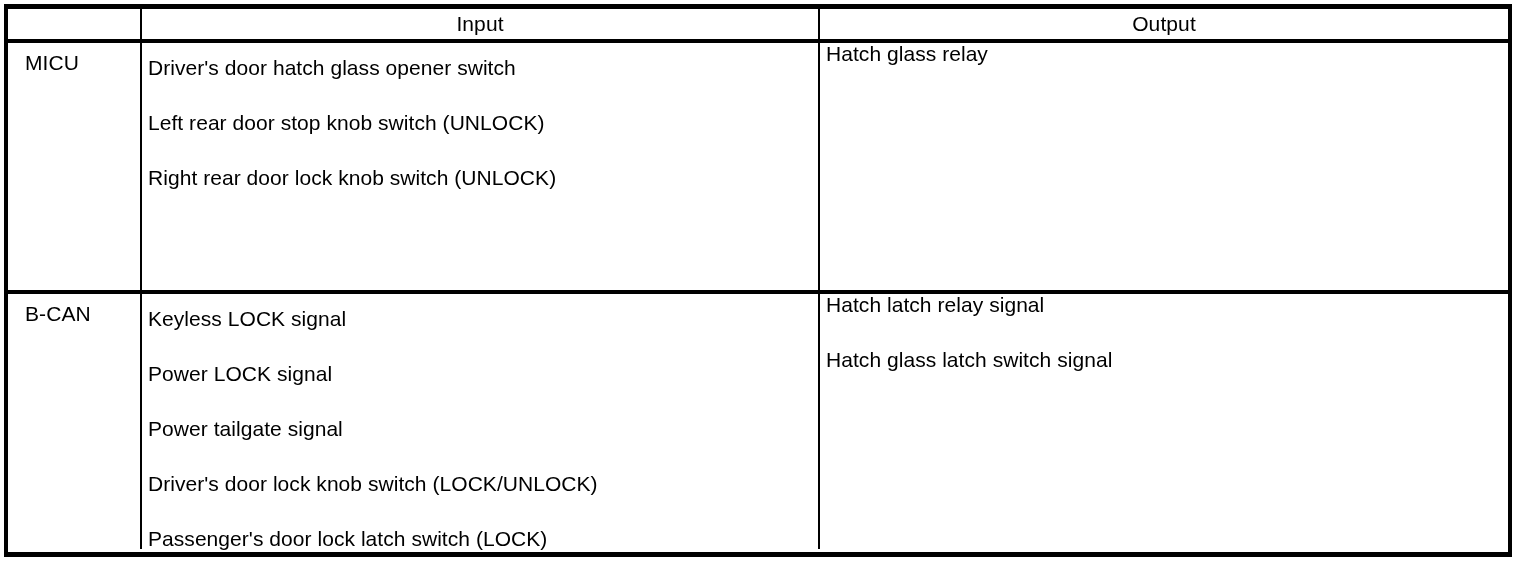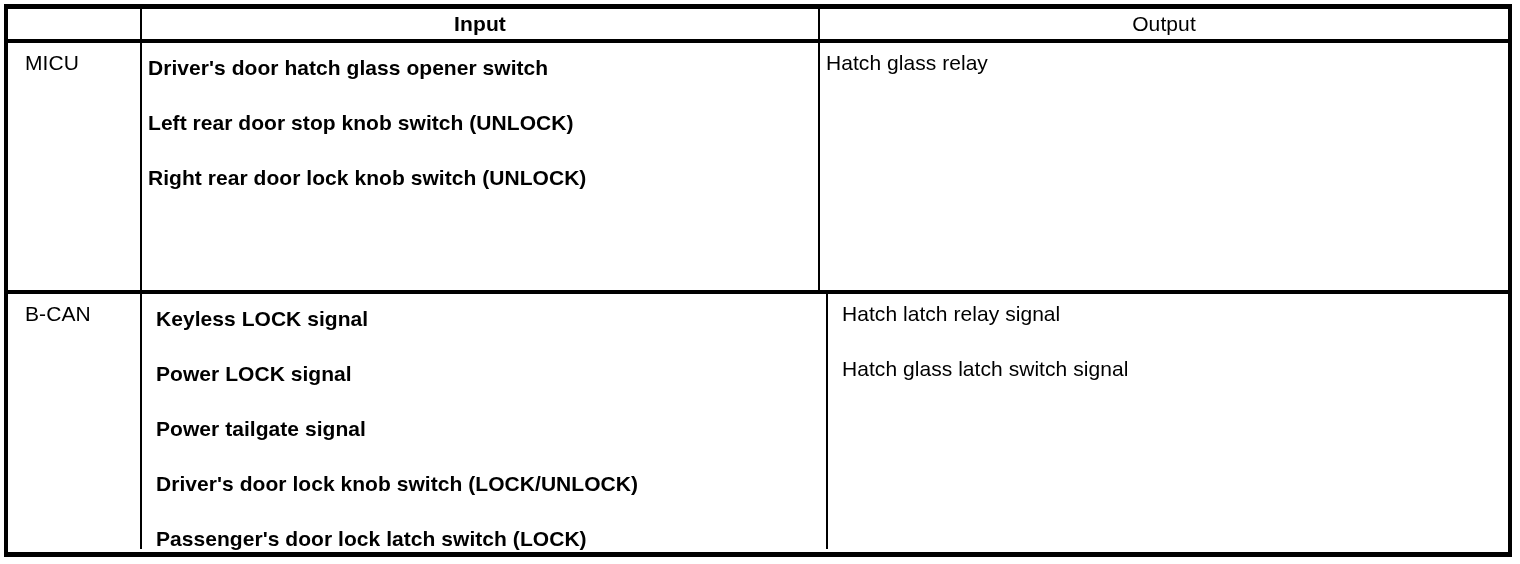--- a/index.html
+++ b/index.html
@@ -37,40 +37,38 @@
   .trow.header-row {
     height: 34px;
     border-bottom: 4px solid #000000;
   }
   .trow.section-row.first-section {
     height: 251px;
     border-bottom: 4px solid #000000;
   }
   .trow.section-row.last-section {
     height: 255px;
-    gap: 8px;
   }
 
   .cell {
     box-sizing: border-box;
     position: relative;
   }
 
   .cell-ecu {
     width: 134px;
     flex: 0 0 134px;
     border-right: 2px solid #000000;
     padding-left: 17px;
   }
   .cell-input {
     width: 678px;
     flex: 0 0 678px;
     border-right: 2px solid #000000;
     padding-left: 6px;
-    font-weight: bold;
   }
   .cell-output {
     flex: 1 1 auto;
     padding-left: 6px;
   }
 
   .header-row .cell {
     display: flex;
     align-items: center;
     justify-content: center;
@@ -99,21 +97,20 @@
     line-height: 22px;
     height: 55px;
     white-space: nowrap;
     letter-spacing: 0.05px;
   }
   .line-item:last-child {
     height: auto;
   }
 
   .out-list {
-    padding-top: 9px;
   }
   .out-item {
     font-size: 21px;
     line-height: 22px;
     height: 55px;
     white-space: nowrap;
     letter-spacing: 0.05px;
   }
   .out-item:last-child {
     height: auto;

